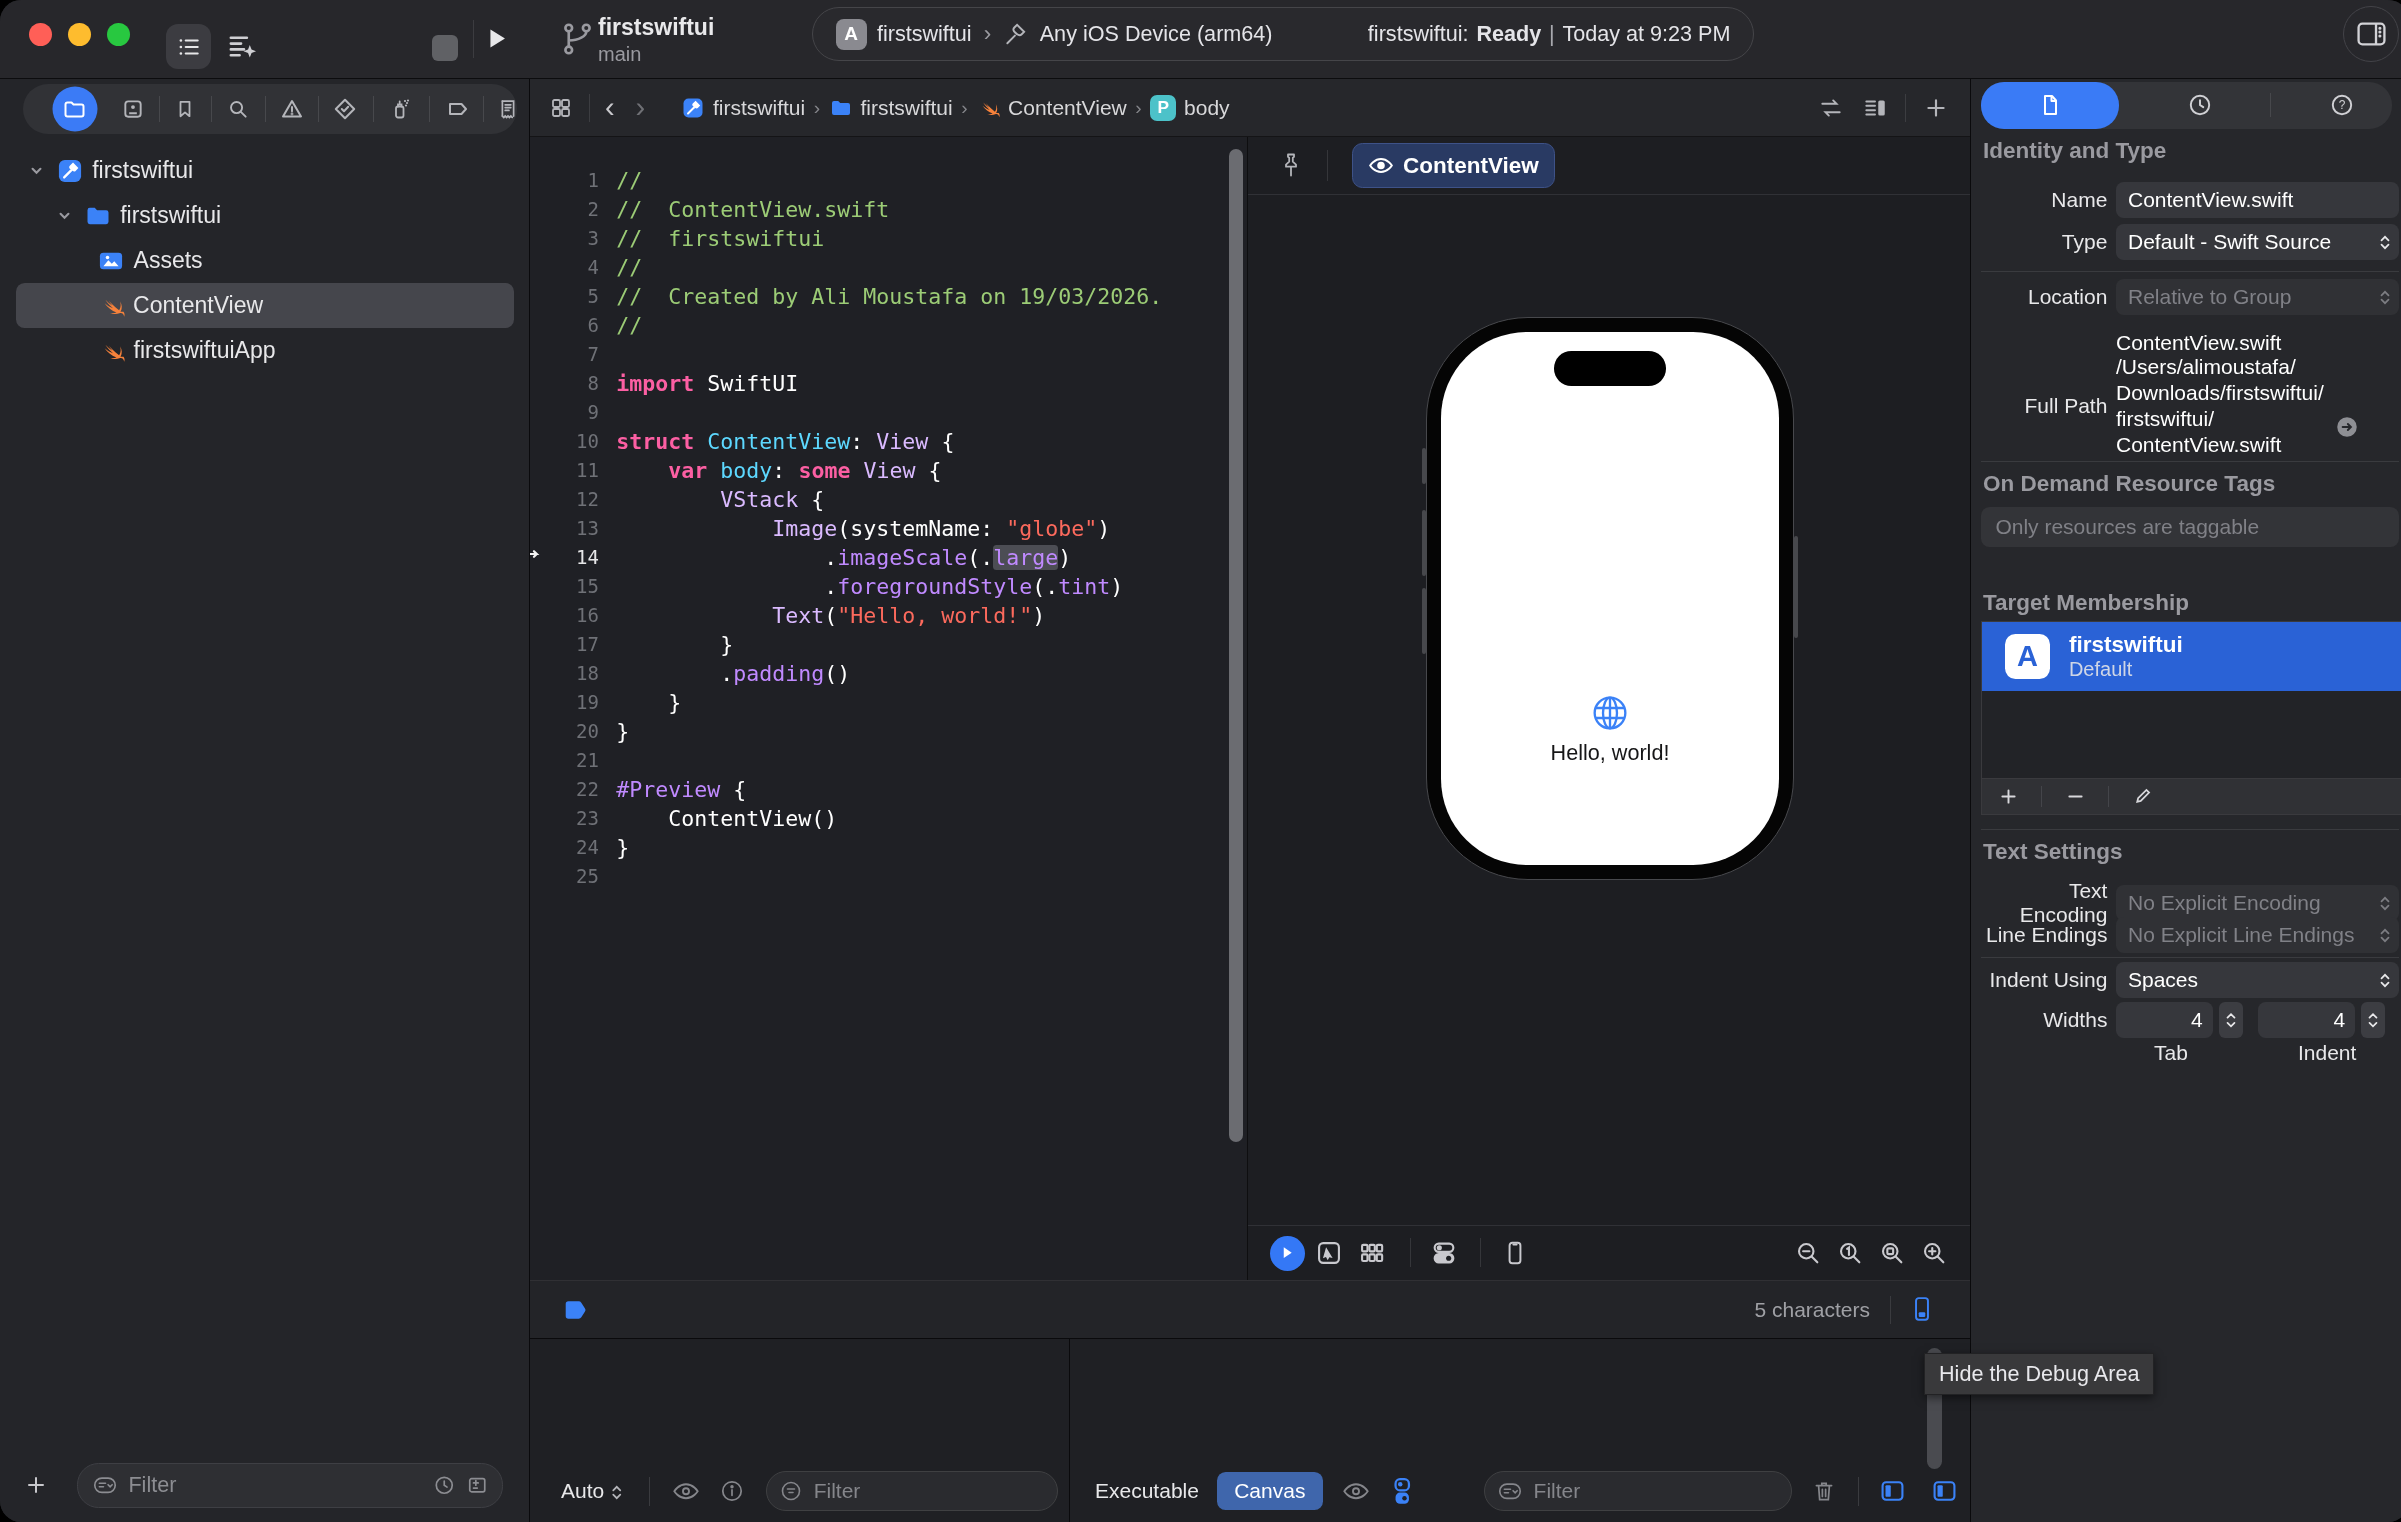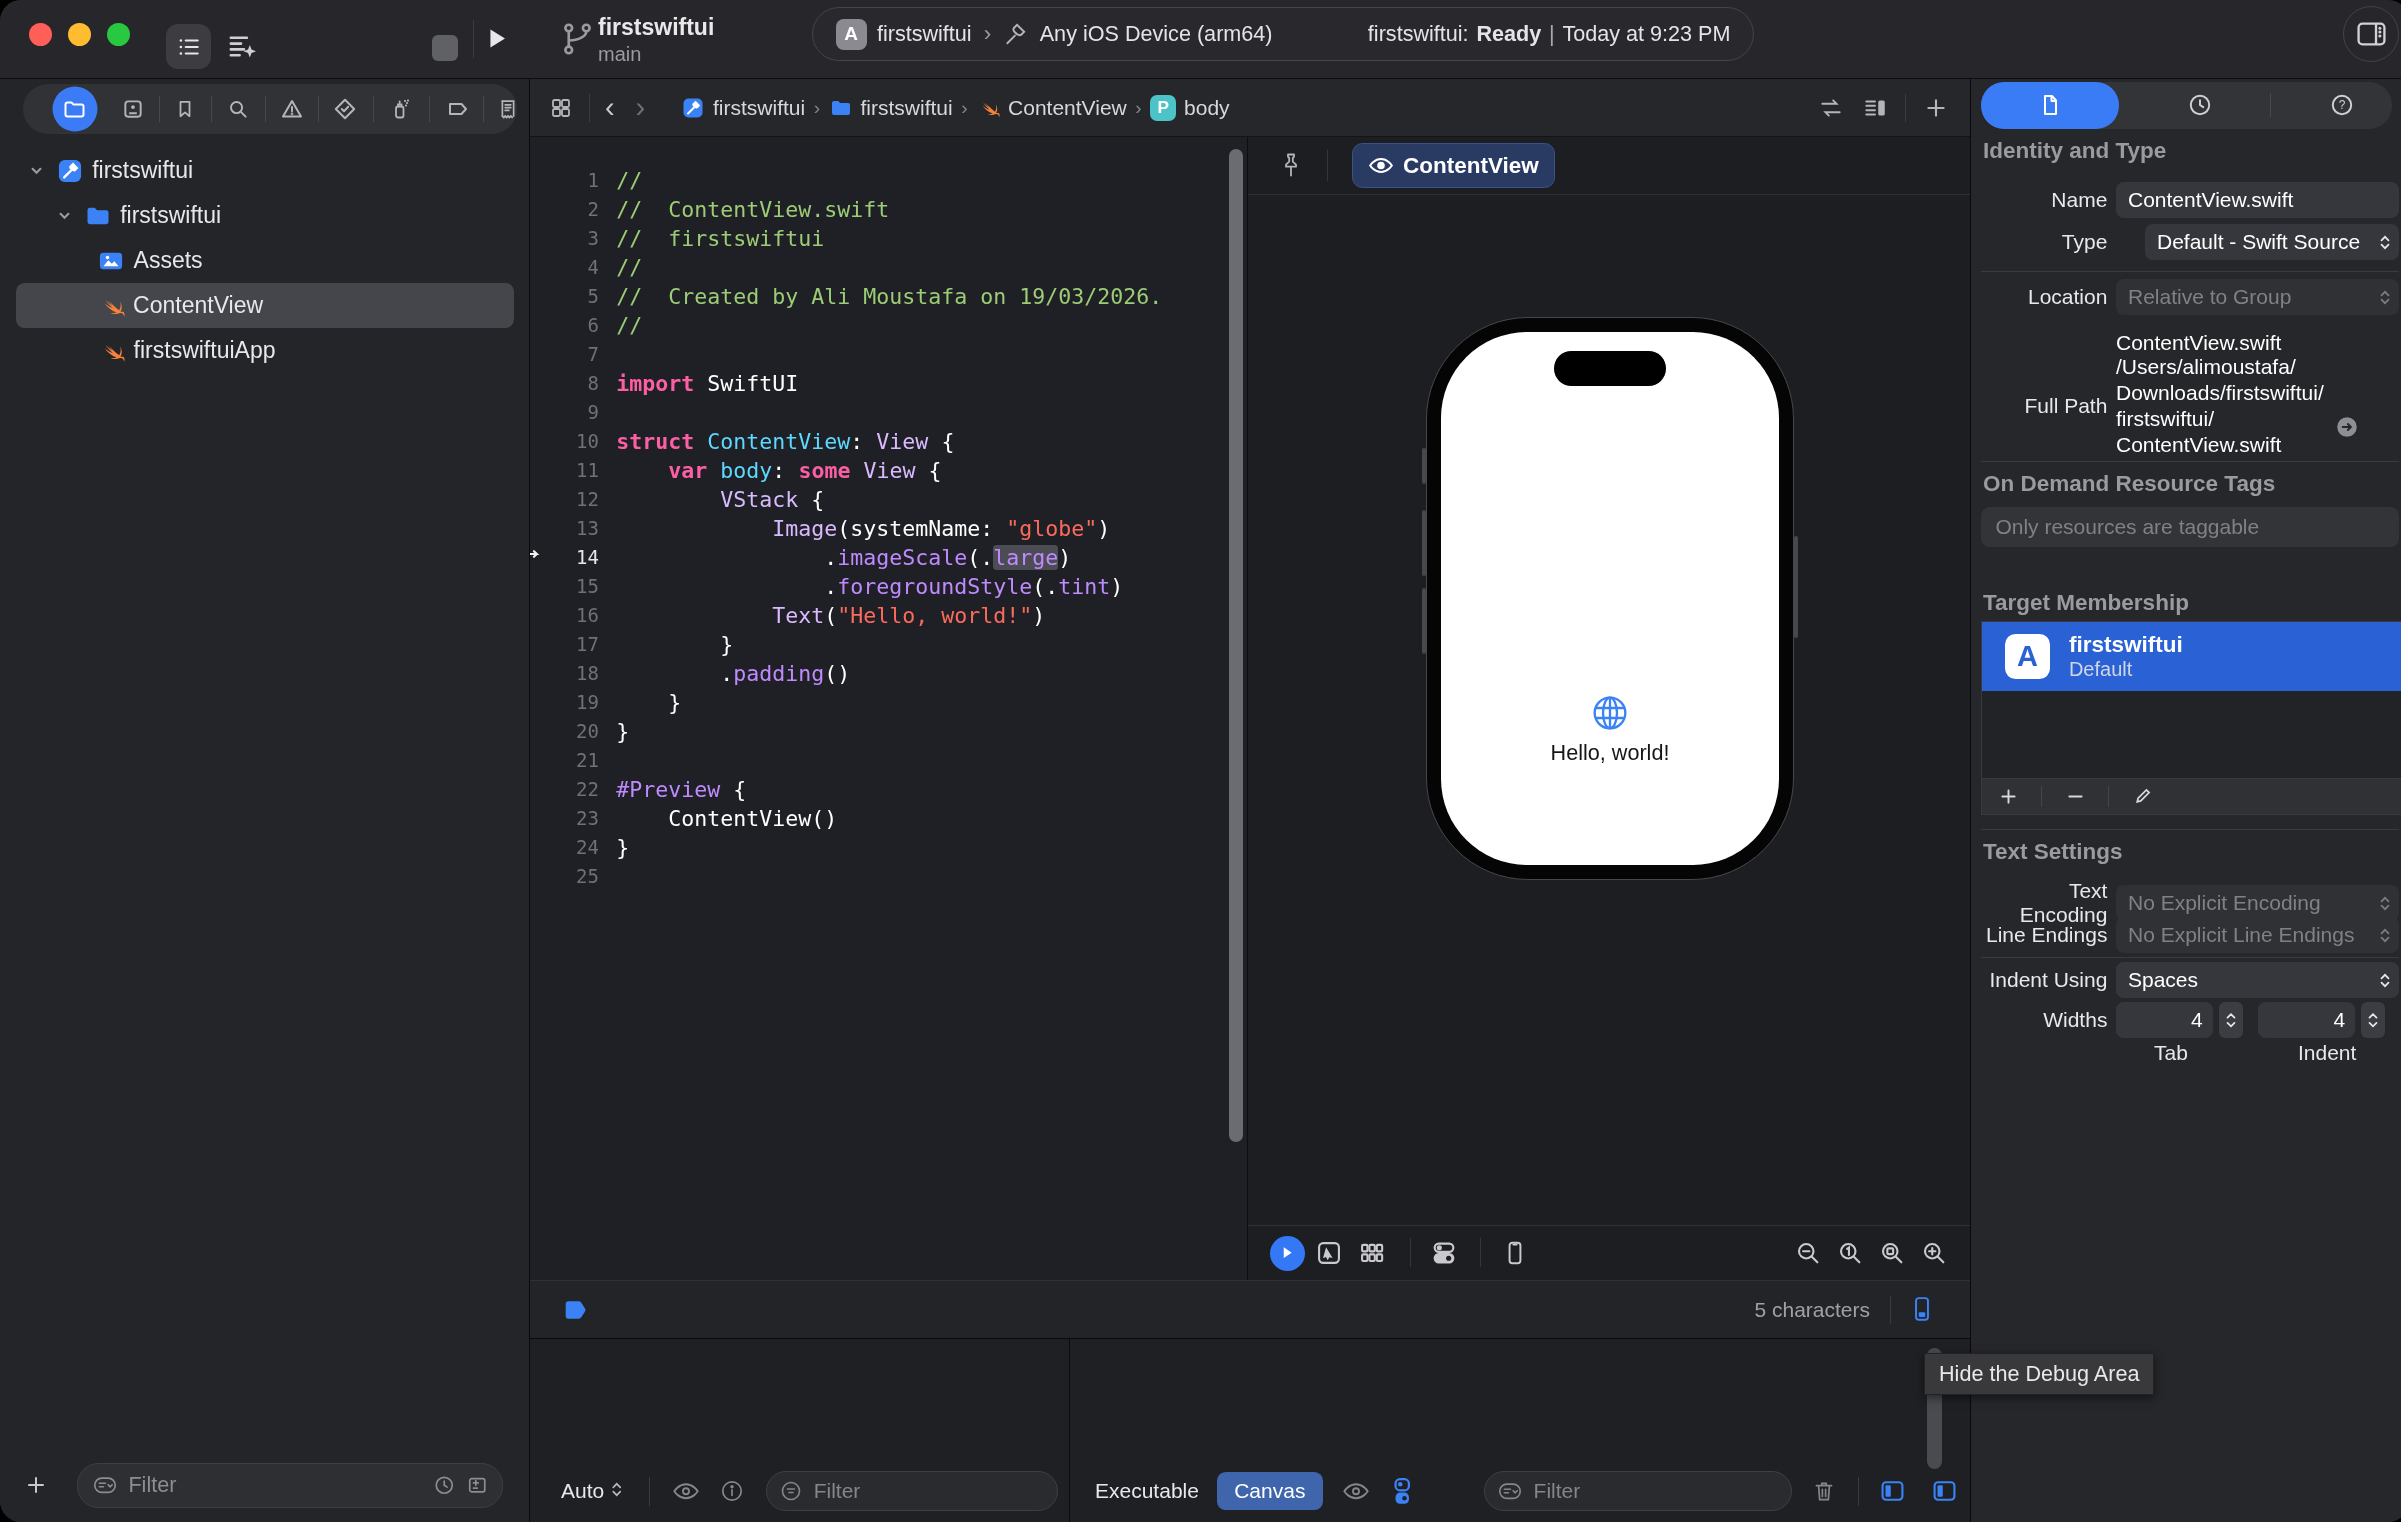--- a/index.html
+++ b/index.html
@@ -85,21 +85,21 @@
   .statusbar{position:absolute;left:0;right:0;top:1201px;height:59px;background:#232428;border-top:0.9px solid #303034;border-bottom:0.9px solid #0a0a0c;box-sizing:border-box;display:flex;align-items:center;}
   .sb-text{position:absolute;right:100px;font-size:21px;color:#9fa0a5;}
   .sb-vdiv{position:absolute;right:79px;width:0.9px;height:28px;background:#3a3b3f;}
   .sb-tag{position:absolute;left:33px;color:#3b82f7;}
   .sb-dev{position:absolute;right:35px;color:#3b82f7;}
   
   .debug{position:absolute;left:0;right:0;top:1260px;bottom:0;background:#1f2024;}
   .dbg-left{position:absolute;left:0;top:0;bottom:0;width:539px;border-right:1.7px solid #0a0a0c;}
   .dbg-right{position:absolute;left:541px;top:0;bottom:0;right:0;}
   .dbg-bar{position:absolute;left:0;right:0;bottom:7px;height:48px;display:flex;align-items:center;color:#c9c9ce;}
-  .dbg-label{font-size:21px;color:#e8e8ea;display:flex;align-items:flex-start;gap:5.2px;}
+  .dbg-label{font-size:21px;color:#e8e8ea;display:flex;align-items:flex-end;gap:5.2px;}
   .dbg-vdiv{width:0.9px;height:29px;background:#3a3b3f;}
   .dbg-filter{height:40px;border-radius:20px;background:#2a2b2f;border:0.9px solid #3f4042;display:flex;align-items:center;gap:10.4px;padding:0 12px;color:#85868b;font-size:21px;box-sizing:border-box;}
   .canvas-chip{height:38px;border-radius:8.6px;background:#3f66ac;color:#fff;font-size:21px;display:flex;align-items:center;padding:0 17.3px;}
   .console-scroll{position:absolute;right:28px;top:8.6px;width:15.5px;height:121px;border-radius:7.8px;background:#4a4b50;}
   
   .tooltip{position:absolute;left:1924px;top:1353px;height:40px;background:#39393b;border:0.9px solid #222224;box-shadow:0 2.6px 8.6px rgba(0,0,0,.5);display:flex;align-items:center;padding:0 14px;font-size:21.6px;color:#e8e8ec;z-index:50;}
   
   .inspector{position:absolute;left:1970px;right:0;top:79px;bottom:0;background:#26272b;border-left:0.9px solid #0a0a0c;font-size:21px;color:#e8e8ea;}
   .itabs{position:absolute;top:2.6px;left:10.4px;width:411px;height:47px;border-radius:23px;background:#333438;}
   .itab-sel{position:absolute;left:0;top:0;width:138px;height:47px;border-radius:23px;background:#3a7bf6;display:flex;align-items:center;justify-content:center;color:#fff;}
@@ -735,21 +735,21 @@
     </div>
 
     <div class="isec" style="top:59px;">Identity and Type</div>
 
     <div class="irow" style="top:103px;">
       <span class="ilabel">Name</span>
       <span class="ifield">
           <span>ContentView.swift</span>
         </span>
     </div>
-    <div class="irow" style="top:145px;gap:29px;">
+    <div class="irow" style="top:145px;">
       <span class="ilabel">Type</span>
       <span class="ifield">
           <span>Default - Swift Source</span>
         <span class="chevud">
             <svg width="14" height="21" viewBox="0 0 16 24" fill="none" stroke="currentColor" stroke-width="2" stroke-linecap="round">
               <path d="M4 9.5 8 5.5l4 4M4 14.5l4 4 4-4"></path>
             </svg>
           </span>
       </span>
     </div>

